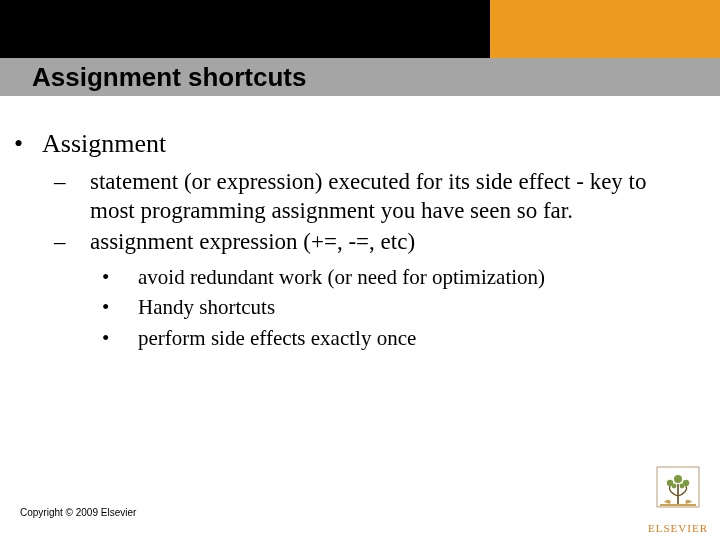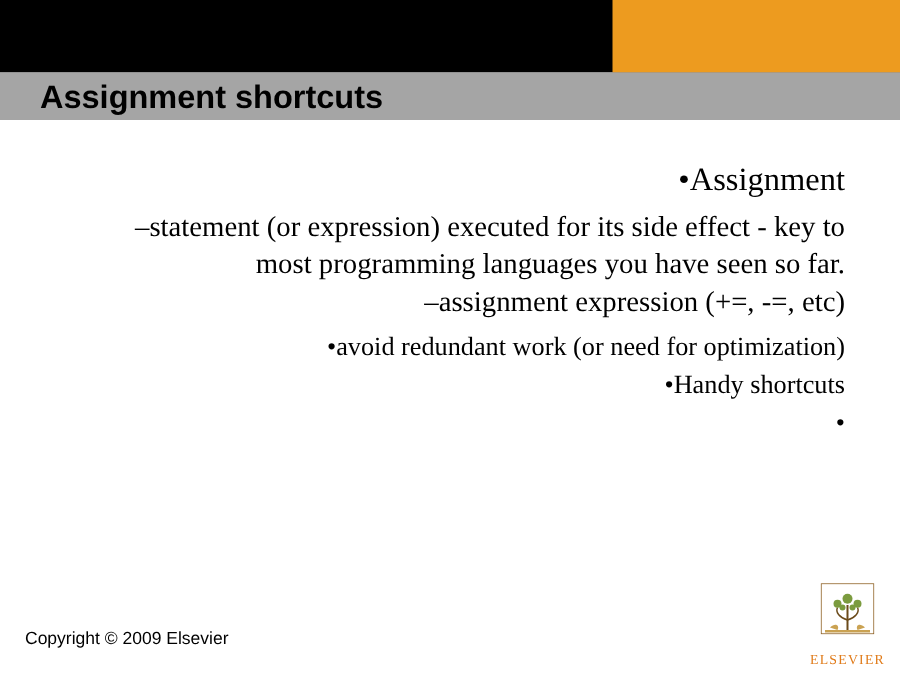--- a/index.html
+++ b/index.html
@@ -49,22 +49,21 @@
     left: 32px;
     height: 38px;
     display: flex;
     align-items: center;
     font-family: Arial, Helvetica, sans-serif;
     font-weight: 900;
     font-size: 26px;
     color: #000000;
   }
   .content {
-    padding: 18px 44px 0 28px;
-    text-align: right;
+    padding: 18px 44px 0 18px;
   }
   ul {
     margin: 0;
     padding: 0;
     list-style: none;
   }
   .lvl1 > li {
     font-size: 26px;
     line-height: 1.25;
     margin-bottom: 4px;
@@ -122,21 +121,21 @@
   .lvl4 > li::before {
     content: "–";
     display: inline-block;
     width: 16px;
   }
   .copyright {
     position: absolute;
     left: 20px;
     bottom: 22px;
     font-family: Arial, Helvetica, sans-serif;
-    font-size: 14px;
+    font-size: 10px;
     color: #000000;
   }
   .logo {
     position: absolute;
     right: 12px;
     bottom: 6px;
     text-align: center;
     font-family: "Times New Roman", serif;
   }
   .logo svg { display: block; margin: 0 auto; }
@@ -154,26 +153,26 @@
   <div class="black-bar"></div>
   <div class="orange-box"></div>
   <div class="grey-bar"></div>
   <div class="slide-title">Assignment shortcuts</div>
 </div>
 
 <div class="content">
   <ul class="lvl1">
     <li><span>Assignment</span>
       <ul class="lvl2">
-        <li><span>statement (or expression) executed for its side effect - key to most programming languages you have seen so far.</span></li>
+        <li><span>statement (or expression) executed for its side effect - key to most programming assignment you have seen so far.</span></li>
         <li><span>assignment expression (+=, -=, etc)</span>
           <ul class="lvl3">
             <li><span>avoid redundant work (or need for optimization)</span></li>
             <li><span>Handy shortcuts</span></li>
-            <li>
+            <li><span>perform side effects exactly once</span>
             </li>
           </ul>
         </li>
       </ul>
     </li>
   </ul>
 </div>
 
 <div class="copyright">Copyright © 2009 Elsevier</div>
 

